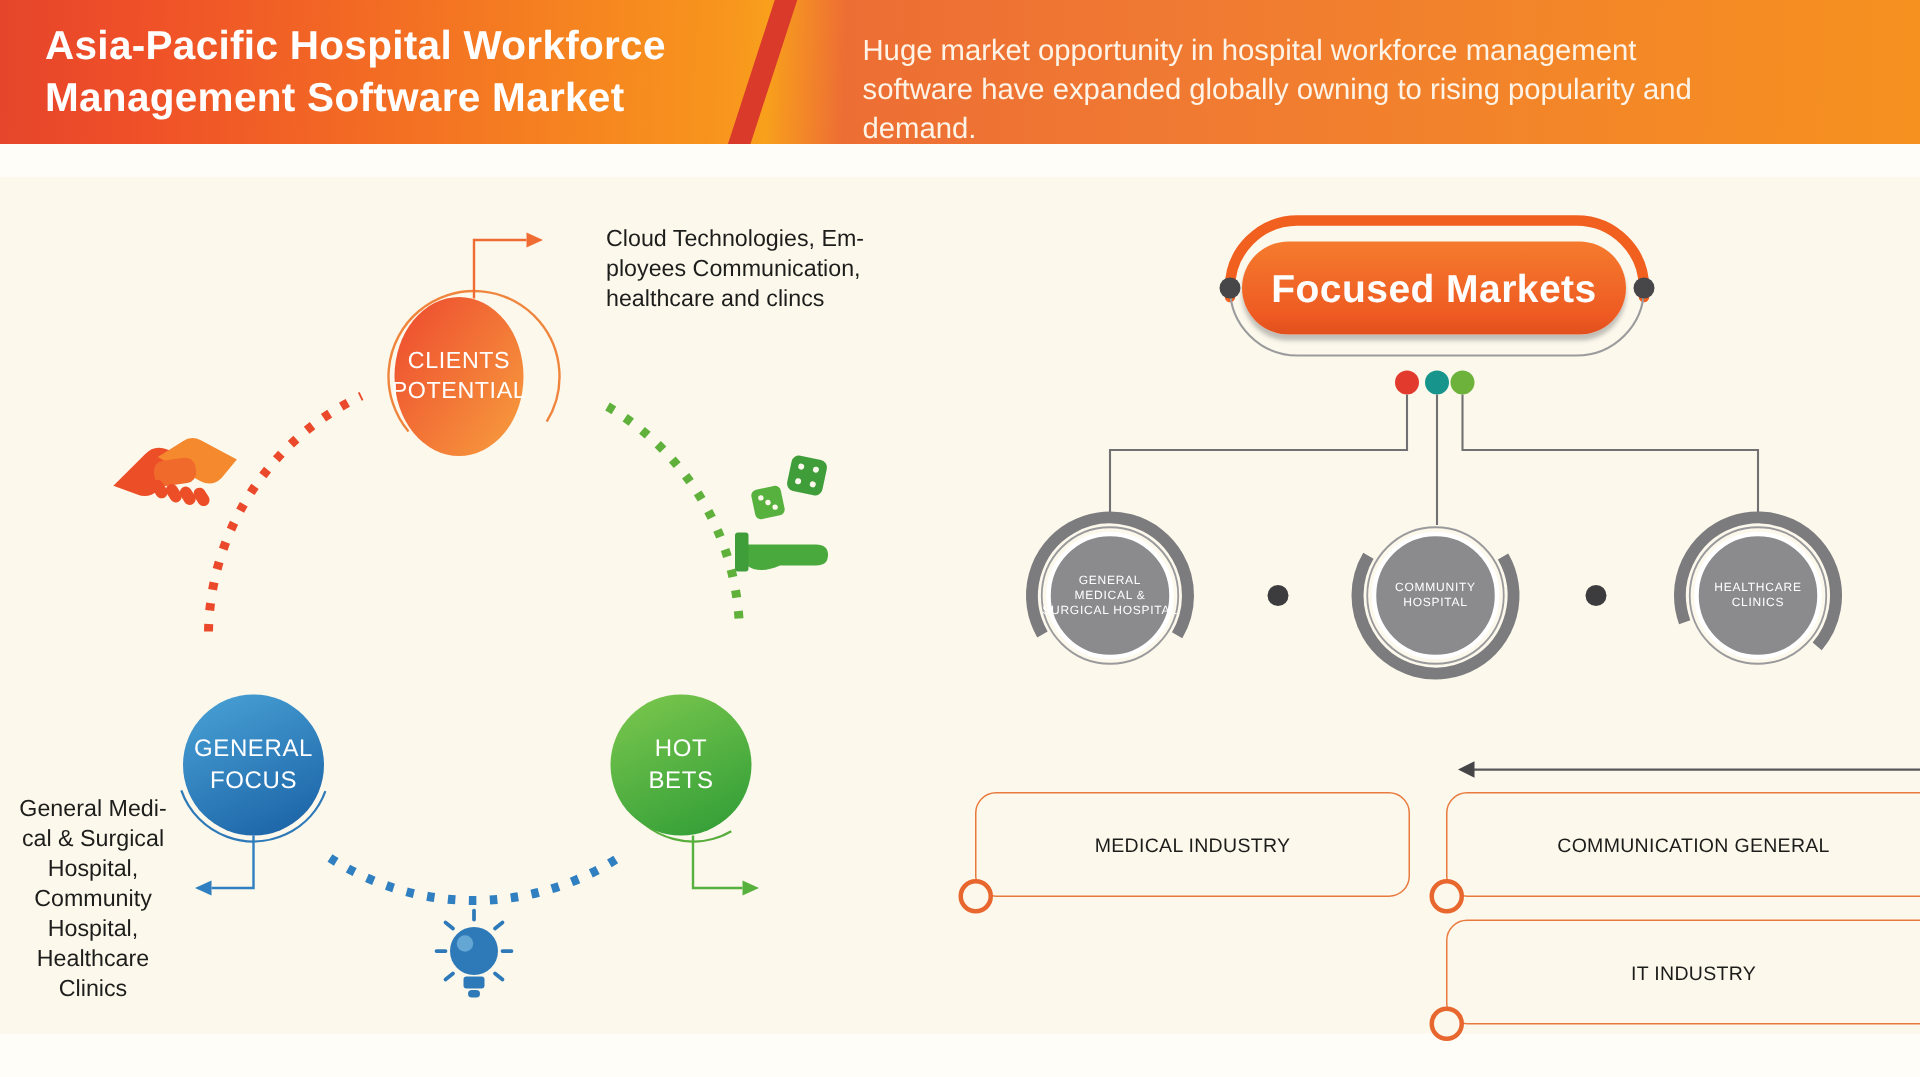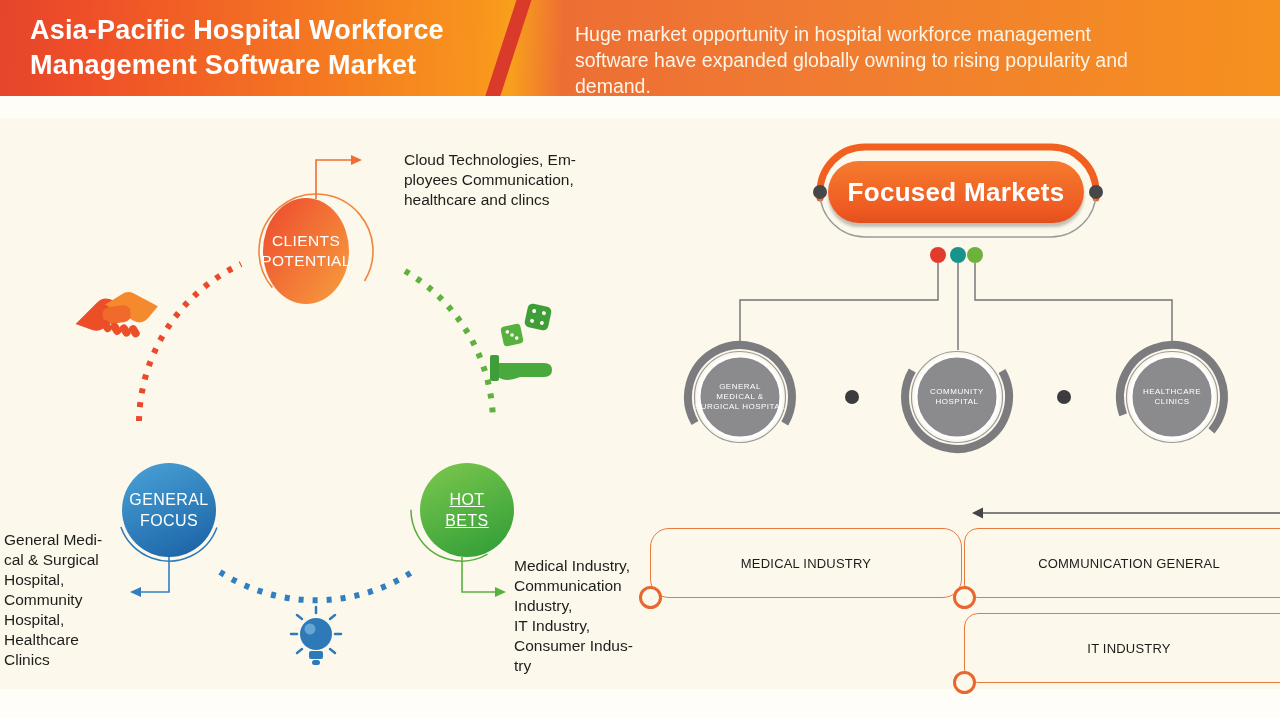--- a/index.html
+++ b/index.html
@@ -43,29 +43,29 @@
   
   .cycle-circle {
     position:absolute; border-radius:50%; z-index:3;
     display:flex; align-items:center; justify-content:center; text-align:center;
     color:#fff; font-weight:500; white-space:pre-line; letter-spacing:.4px;
   }
   .cp { left:263px; top:198px; width:86px; height:106px; font-size:15.5px; line-height:20px;
         background:linear-gradient(125deg,#ee5130 10%,#f79b3d 95%); }
   .cf { left:122px; top:463px; width:94px; height:94px; font-size:16px; line-height:21px;
         background:linear-gradient(155deg,#48a0d4 5%,#1d66a9 90%); }
-  .hb { left:420px; top:463px; width:94px; height:94px; font-size:16px; line-height:21px;
-        background:linear-gradient(155deg,#79c64d 5%,#35a038 90%);text-decoration:underline; }
+  .hb { left:407px; top:463px; width:94px; height:94px; font-size:16px; line-height:21px;
+        background:linear-gradient(155deg,#79c64d 5%,#35a038 90%); }
 
   .note {
     position:absolute; z-index:3; color:#1d1d1b;
     font-size:15.5px; line-height:20px; white-space:pre-line;
   }
   .note-cp { left:368px; top:150px; width:210px;margin-left:36px; }
-  .note-cf { left:4px;  top:530px; width:116px; text-align:left; }
+  .note-cf { left:4px;  top:530px; width:116px; text-align:center; }
   .note-hb { left:514px; top:556px; width:150px; }
 
   
   .pill {
     position:absolute; left:828px; top:161px; width:256px; height:62px; z-index:3;
     border-radius:31px;
     background:linear-gradient(180deg,#f57b2e 0%,#ee5a22 80%,#e04f1d 100%);
     box-shadow:0 4px 3px rgba(120,120,120,.45);
     display:flex; align-items:center; justify-content:center;
     color:#fff; font-size:26px; font-weight:bold; letter-spacing:.3px;
@@ -83,21 +83,21 @@
   .fmo-heading {
     position:absolute; left:650px; top:500px; z-index:3;
     color:#3f3f41; font-size:17.5px; letter-spacing:.4px; font-weight:400;
   }
   .opp-box {
     position:absolute; z-index:3; height:70px;
     border:1.6px solid #e97a3e; border-radius:14px;
     display:flex; align-items:center; justify-content:center;
     color:#1c1c1a; font-size:13px; font-weight:500; letter-spacing:.2px;
   }
-  .opp-1 { left:650px; top:528px; width:312px;border-radius:19px; }
+  .opp-1 { left:650px; top:528px; width:290px; }
   .opp-2 { left:964px; top:528px; width:330px; }
   .opp-3 { left:650px; top:613px; width:312px; }
   .opp-4 { left:964px; top:613px; width:330px; }
   .corner-ring {
     position:absolute; left:-12px; bottom:-12px; width:23px; height:23px;
     border:3px solid #e8672e; border-radius:50%; background:#fcf8ec;
   }
 </style>
 </head>
 <body>
@@ -229,26 +229,20 @@
   <div class="note note-cp">Cloud Technologies, Em-
 ployees Communication,
 healthcare and clincs</div>
   <div class="note note-cf">General Medi-
 cal &amp; Surgical
 Hospital,
 Community
 Hospital,
 Healthcare
 Clinics</div>
-  <div class="note note-hb">Medical Industry,
-Communication
-Industry,
-IT Industry,
-Consumer Indus-
-try</div>
 
   <div class="pill">
     <span>Focused Markets</span>
   </div>
   <div class="node-label n1">GENERAL
 MEDICAL &amp;
 SURGICAL HOSPITAL</div>
   <div class="node-label n2">COMMUNITY
 HOSPITAL</div>
   <div class="node-label n3">HEALTHCARE

